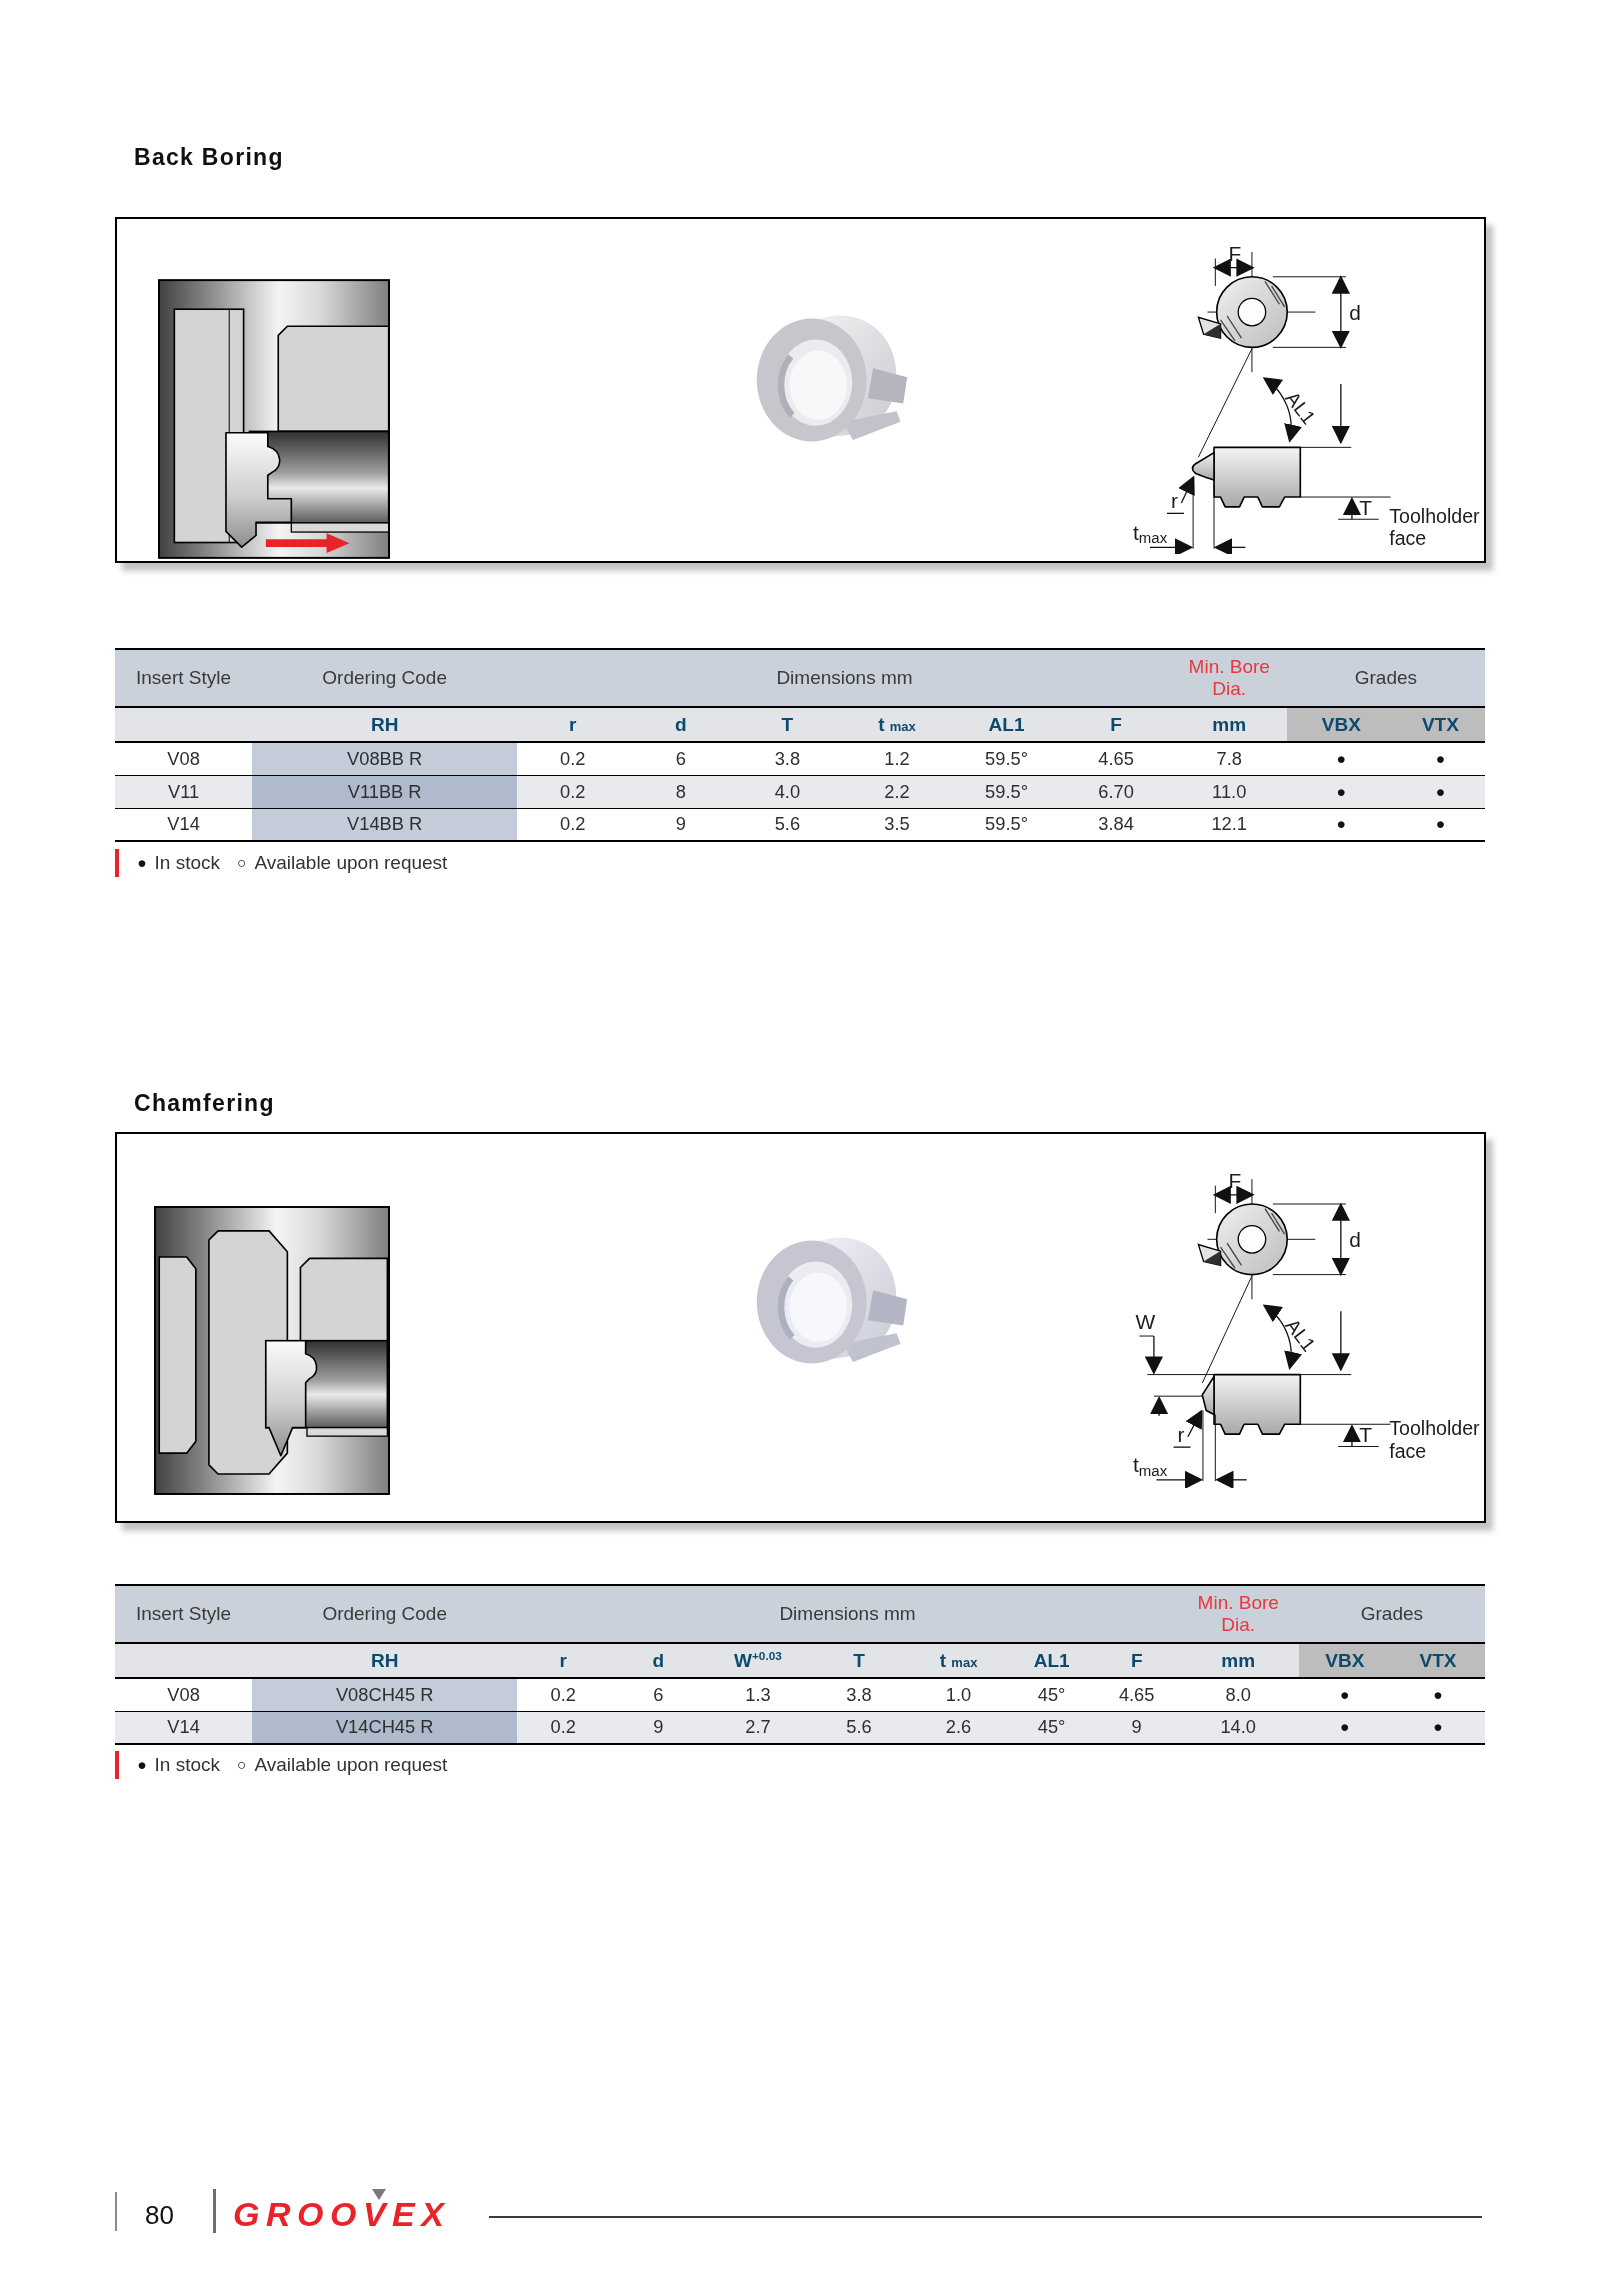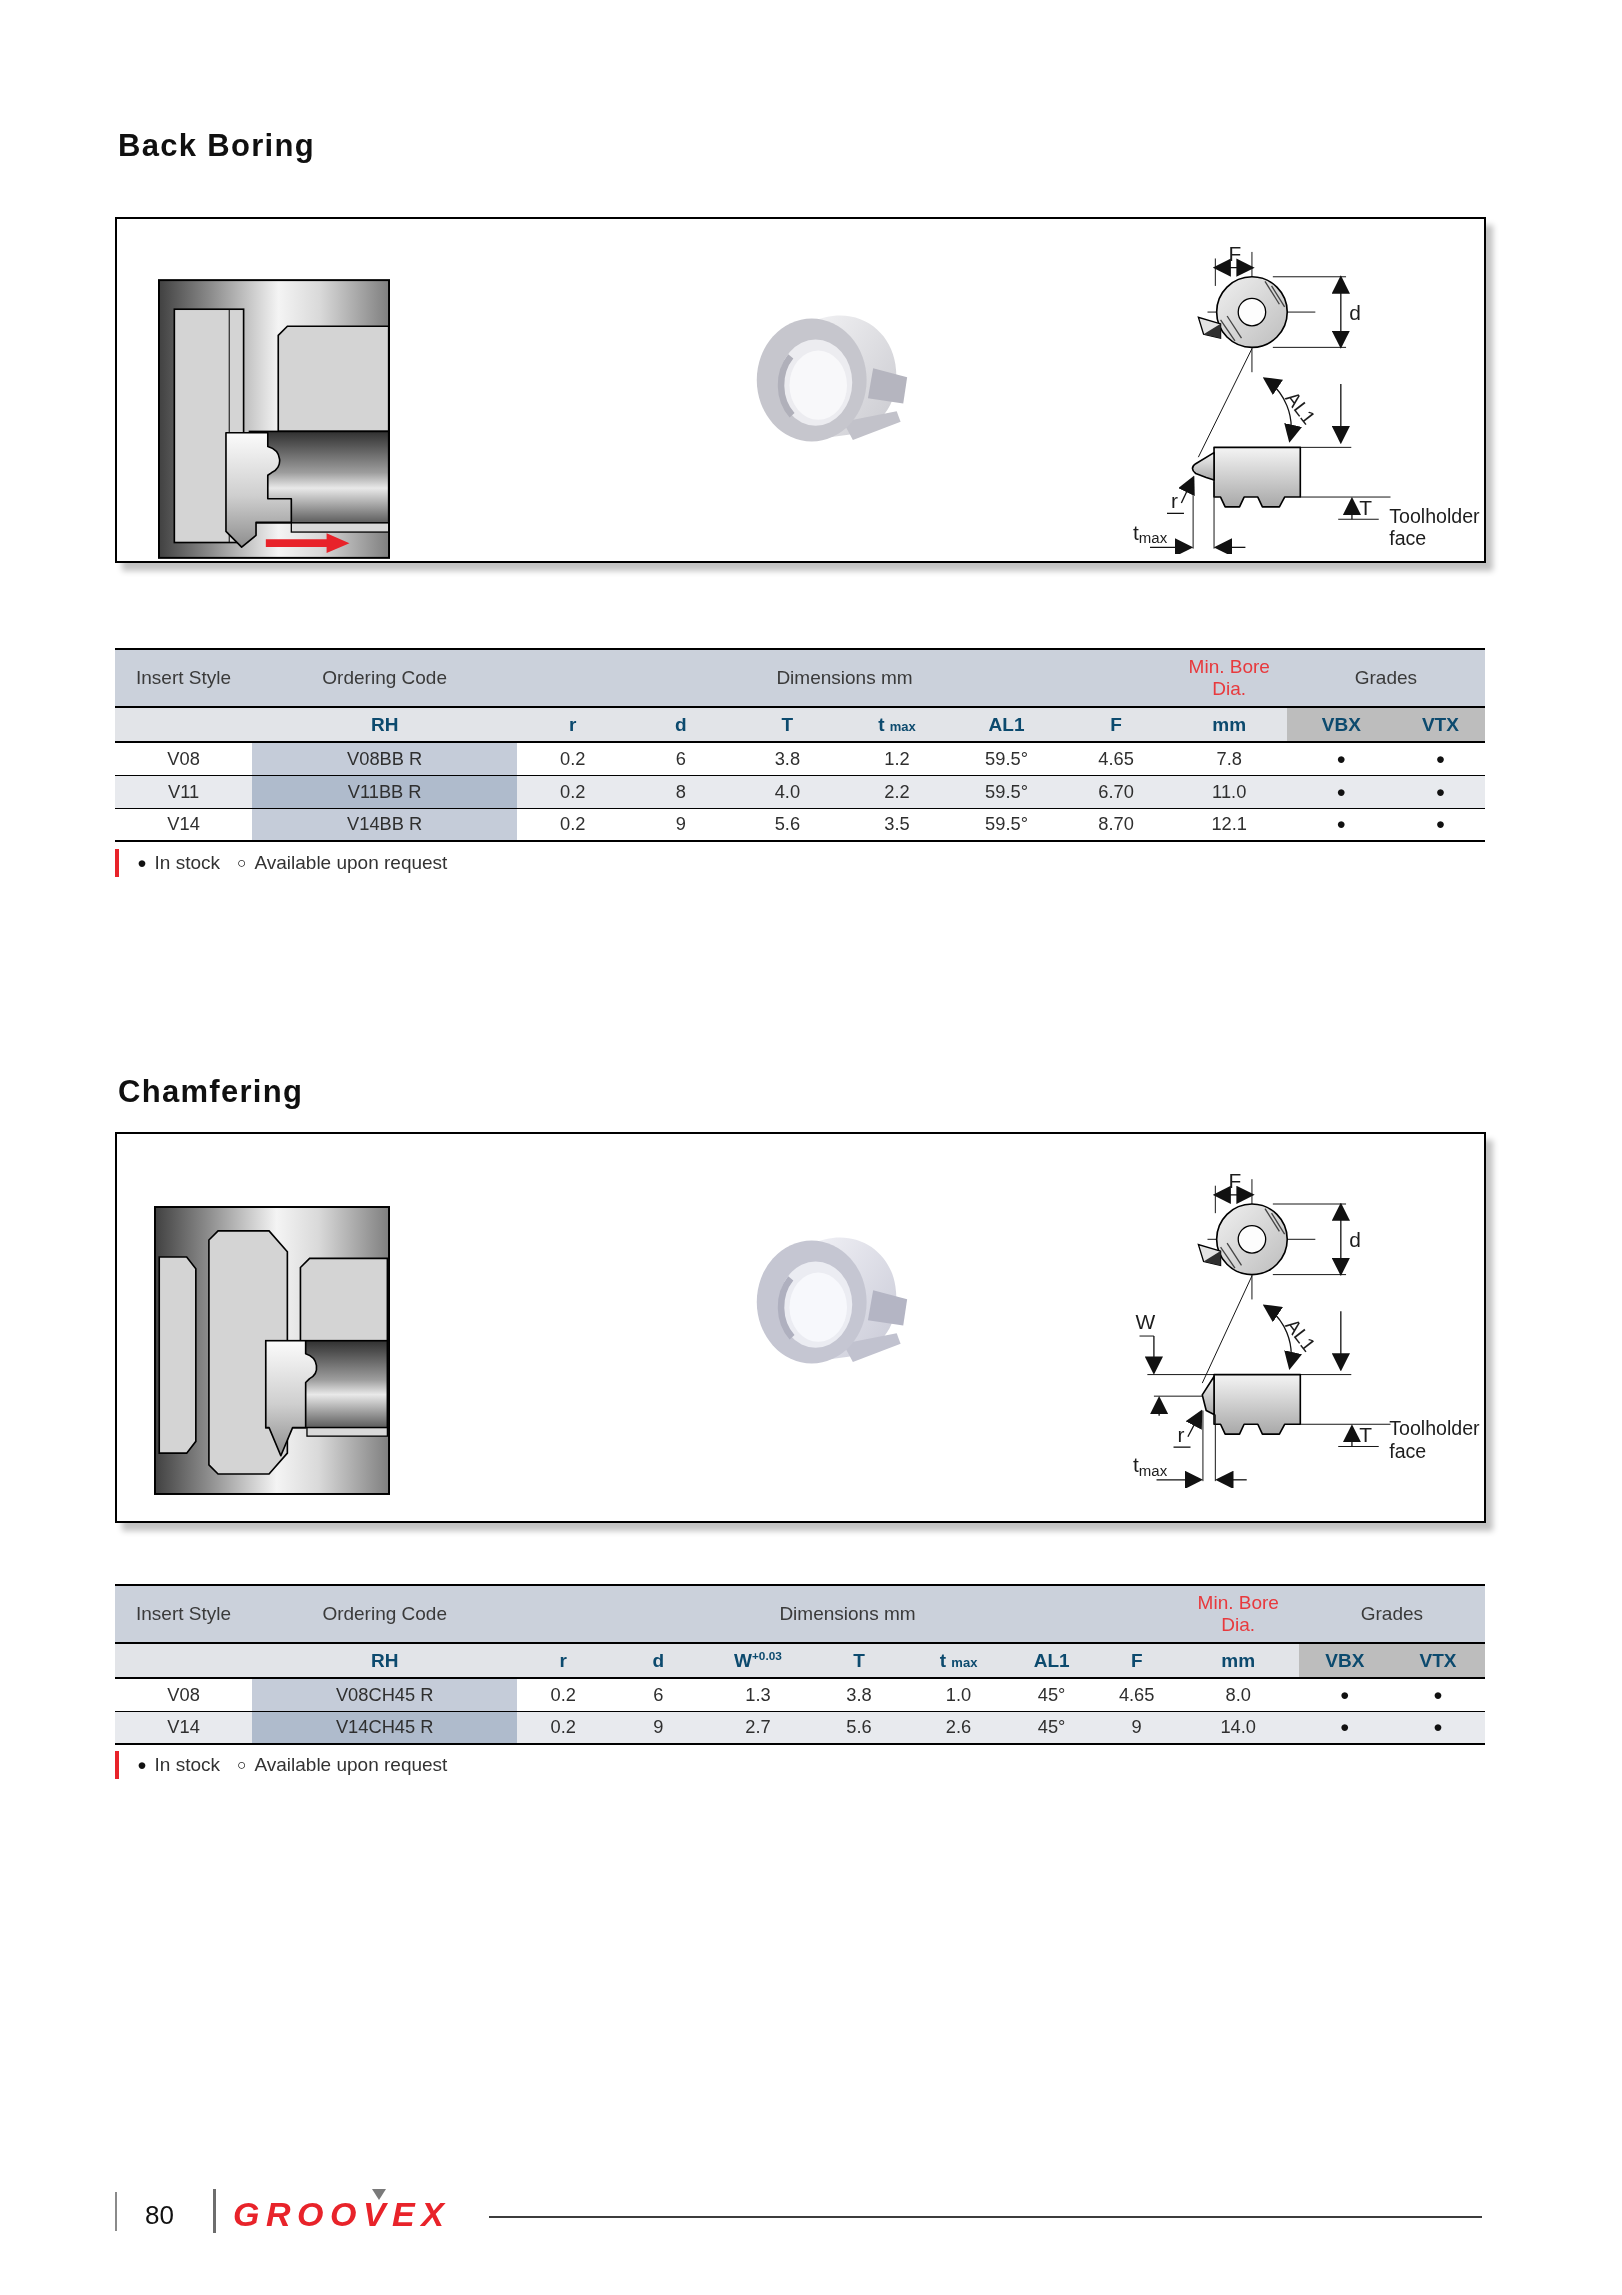--- a/index.html
+++ b/index.html
@@ -1,19 +1,19 @@
 <!DOCTYPE html>
 <html style="font-size:10.5px"><head>
 <meta charset="utf-8">
 <style>
   html,body{margin:0;padding:0;background:#ffffff;}
   .page{position:relative;width:1623px;height:2295px;background:#fff;
         font-family:"Liberation Sans",sans-serif;color:#2b2b2b;overflow:hidden;}
 
-  .section-title{position:absolute;left:118px;margin:0;font-size:31px;font-weight:bold;
+  .section-title{position:absolute;left:118px;margin:16px;font-size:23px;font-weight:bold;
                  letter-spacing:1.3px;color:#101010;}
 
   .diagram-box{position:absolute;left:115px;width:1367px;background:#fff;
                border:2px solid #000;box-shadow:6.5px 7.9px 5.9px rgba(0,0,0,0.24);}
   .diagram-box svg{position:absolute;}
 
   
   table.spec{position:absolute;left:115px;width:1370px;border-collapse:collapse;table-layout:fixed;
              font-size:18.3px;color:#2f2f2f;}
   table.spec th,table.spec td{padding:0;text-align:center;vertical-align:middle;font-weight:normal;}
@@ -235,21 +235,21 @@
         <td class="dot">●</td>
       </tr>
       <tr>
         <td>V14</td>
         <td class="code">V14BB R</td>
         <td>0.2</td>
         <td>9</td>
         <td>5.6</td>
         <td>3.5</td>
         <td>59.5°</td>
-        <td>8.70</td>
+        <td>3.84</td>
         <td>12.1</td>
         <td class="dot">●</td>
         <td class="dot">●</td>
       </tr>
     </tbody>
   </table>
 
   <div class="legend" style="top:849px;">
     <span class="legend-bar"></span>
     <span class="sym">●</span>

